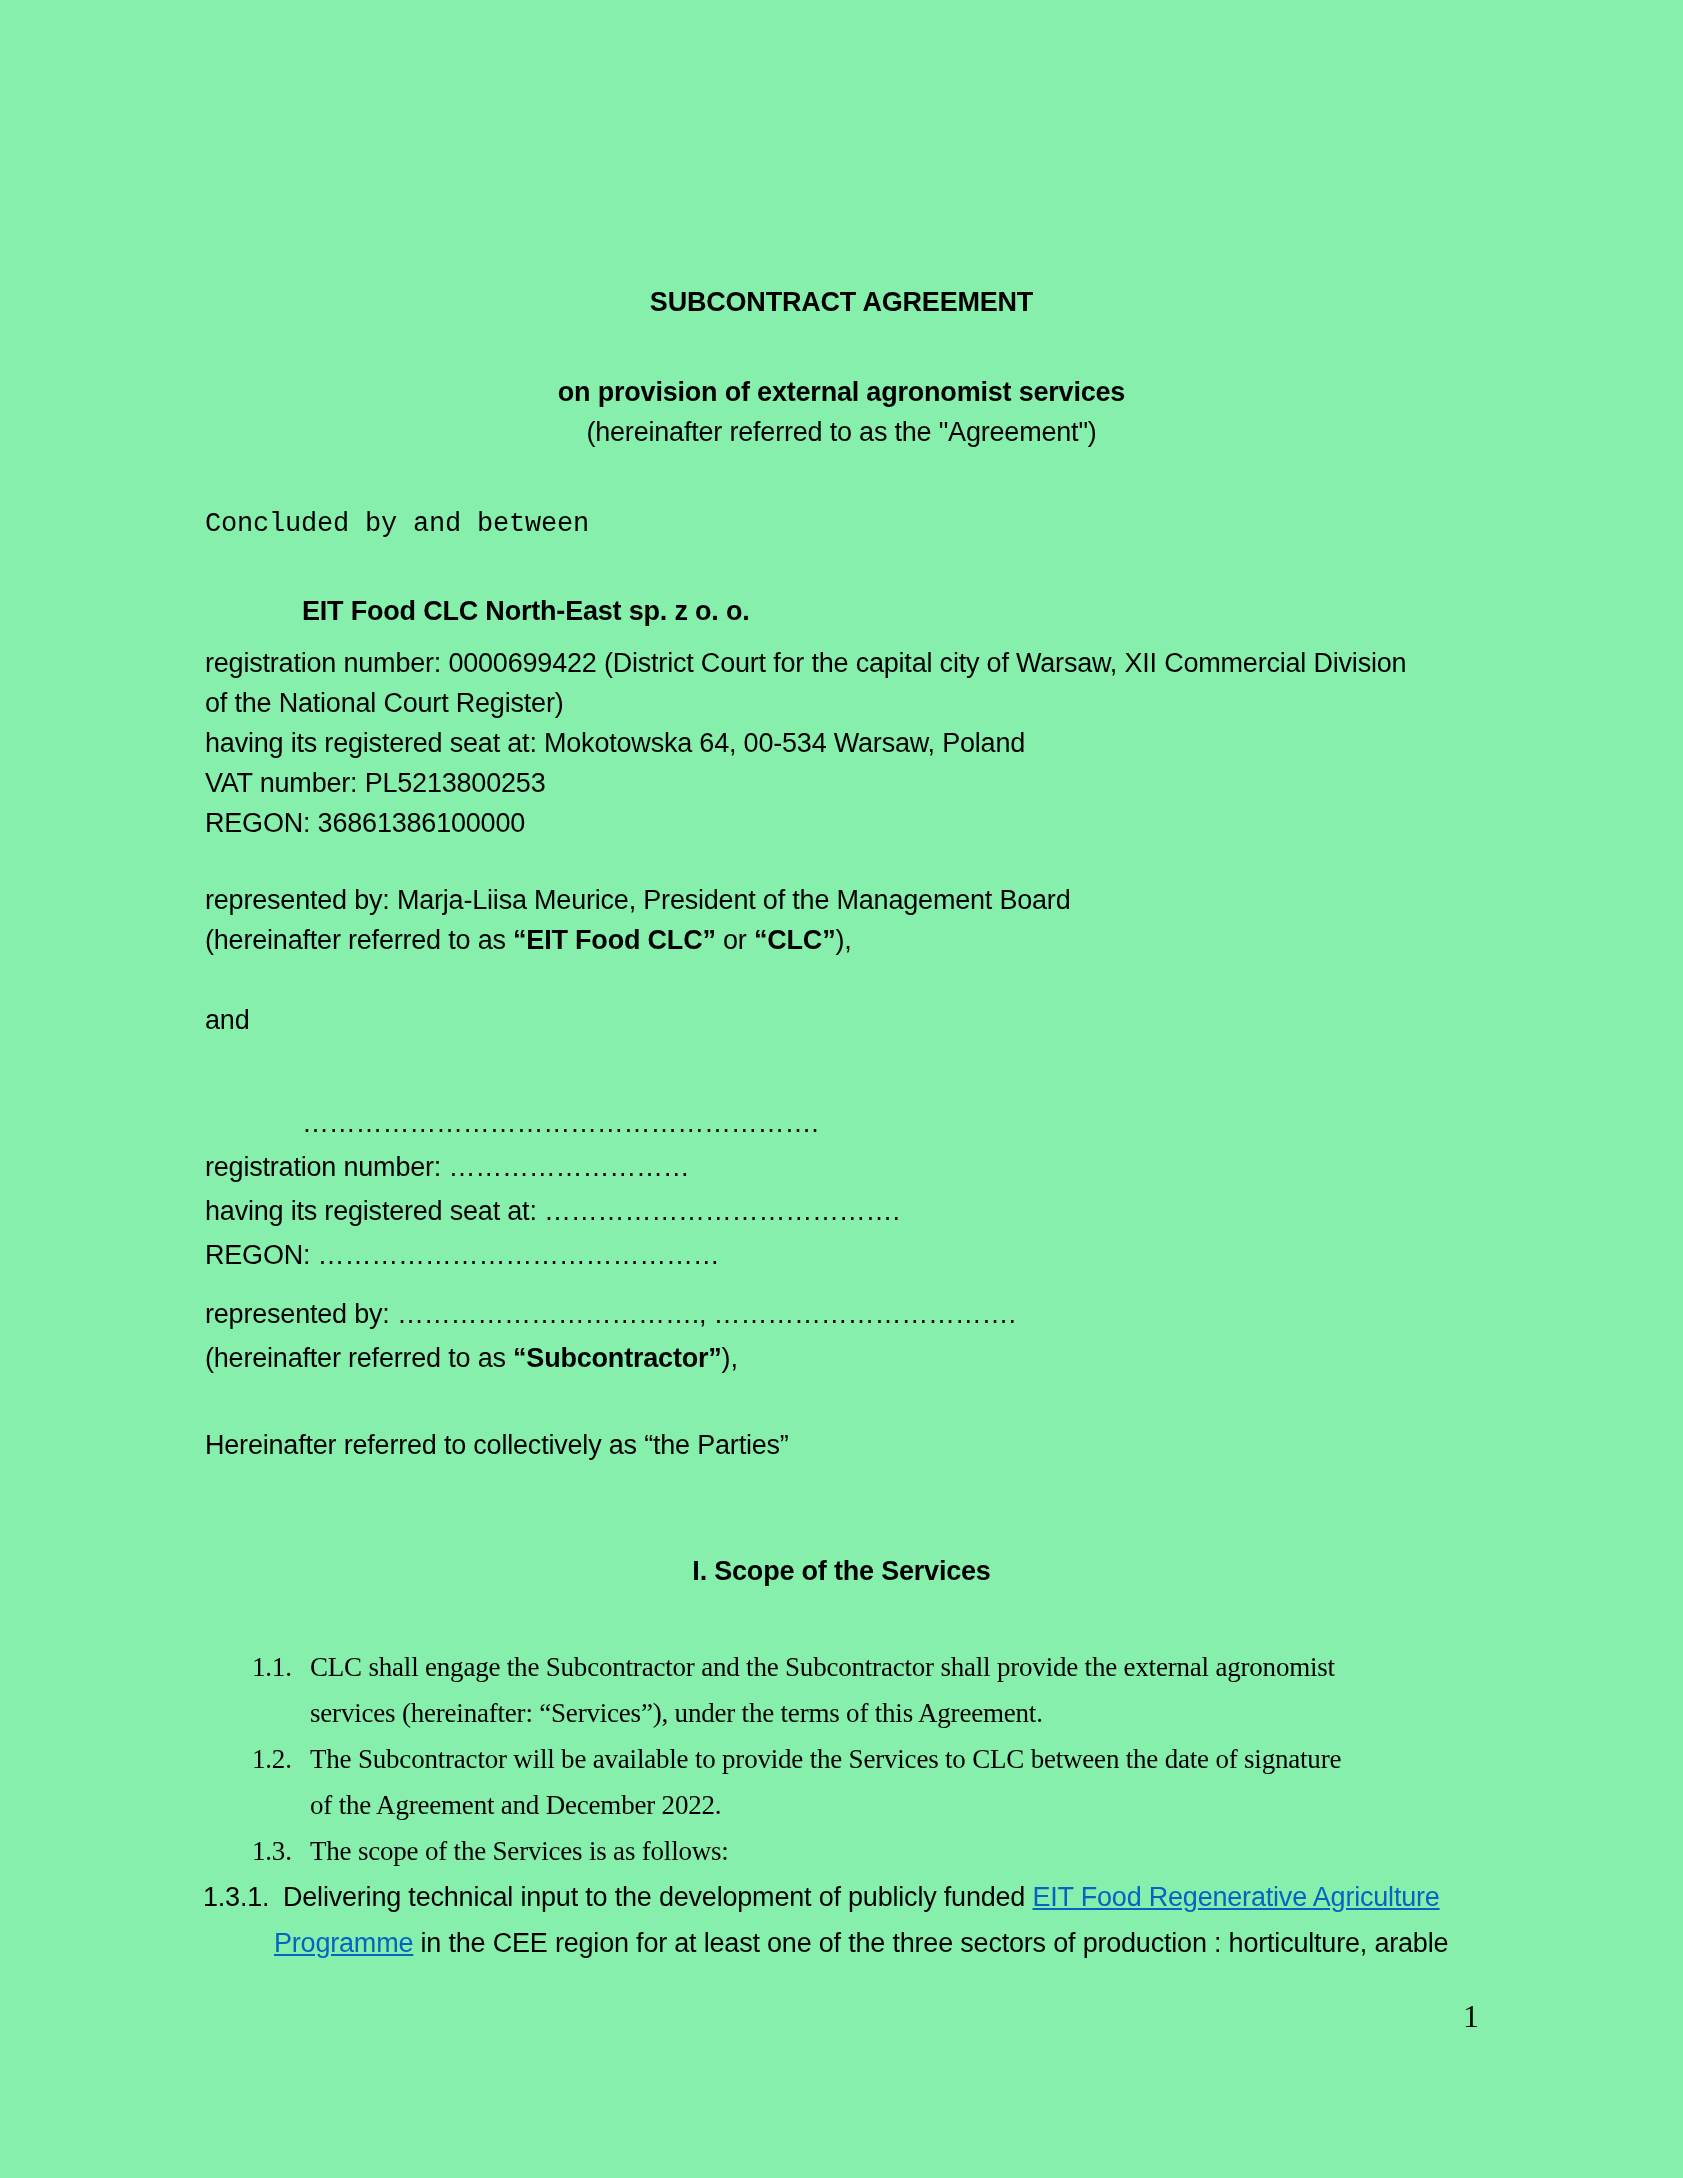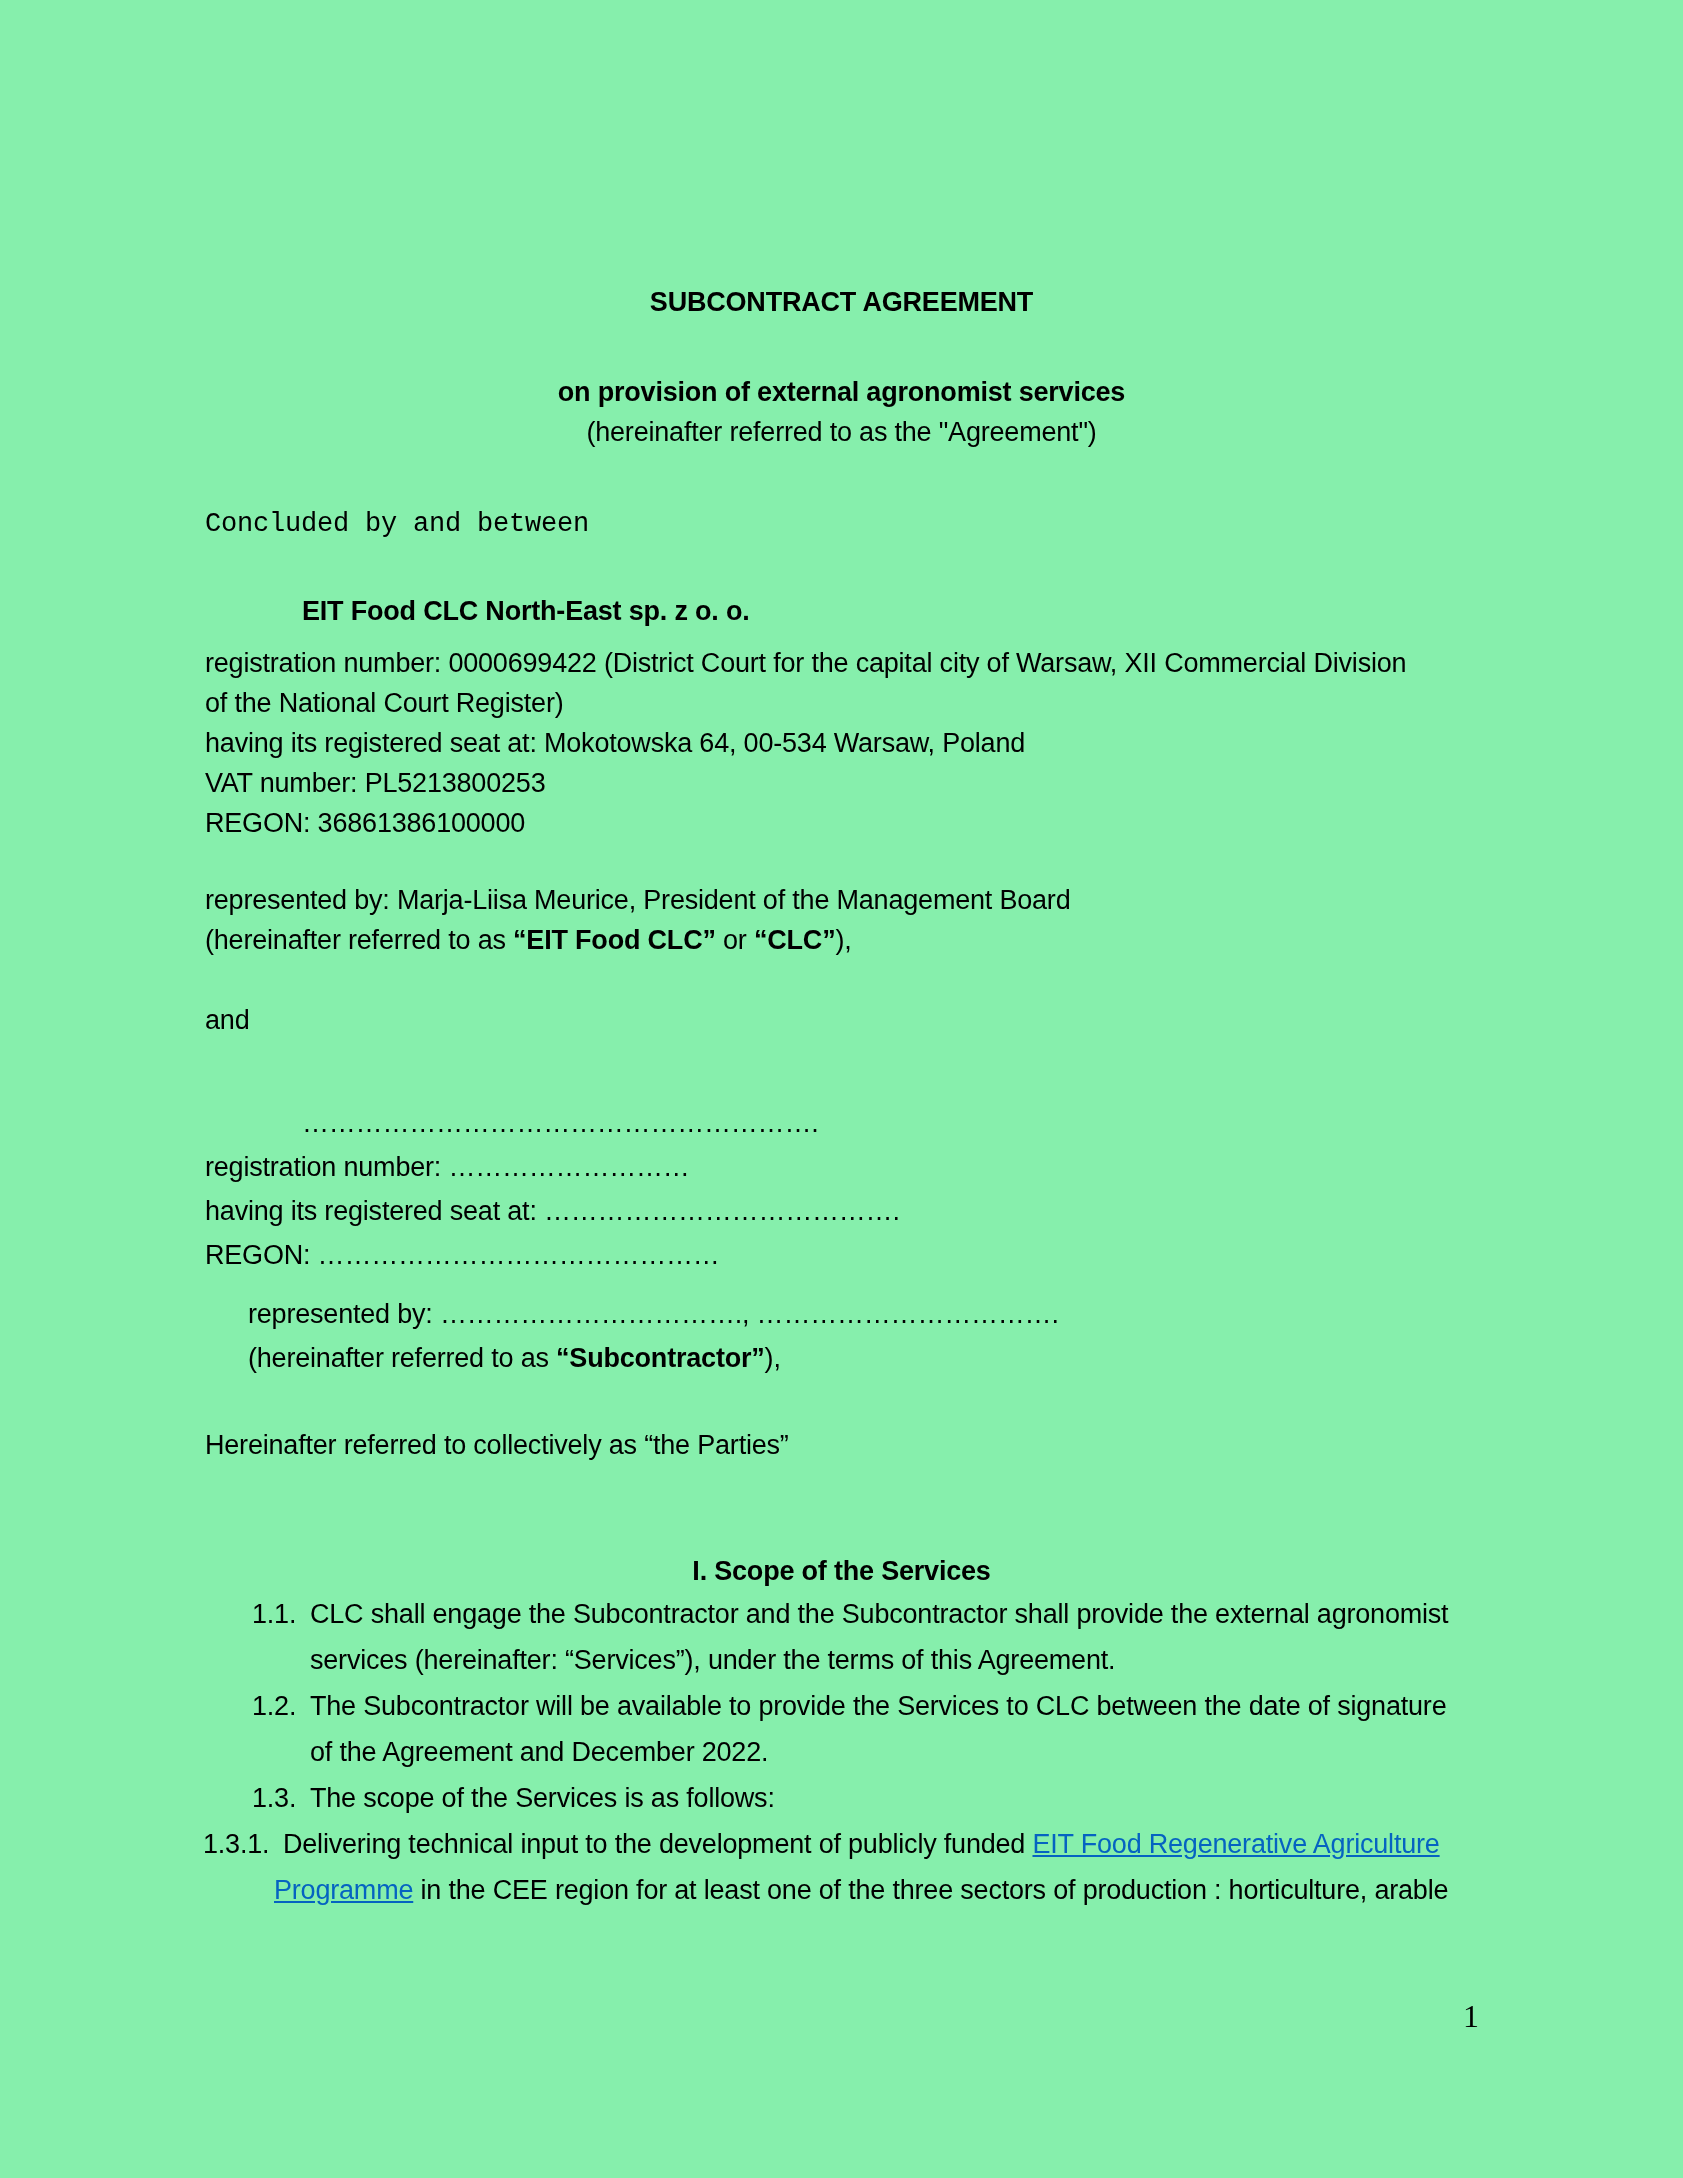--- a/index.html
+++ b/index.html
@@ -29,25 +29,25 @@
   .sub1{margin-top:50px;}
   .sub2{margin-top:0;}
   .intro{margin-top:52px;font-family:Liberation Mono, monospace;}
   .party1-name{margin-top:47px;}
   .reg-block{margin-top:12px;}
   .rep1{margin-top:37px;}
   .and-line{margin-top:40px;}
   .p2-block{margin-top:61px;}
   .p2-block .line{line-height:44px;}
   .rep2{margin-top:15px;}
-  .rep2 .line{line-height:44px;margin-left:43px;}
+  .rep2 .line{line-height:44px;}
   .hereinafter{margin-top:45px;}
   .heading{margin-top:86px;}
 
-  .list{}
+  .list{margin-top:53px;font-family:Liberation Serif, serif;}
   .li{position:relative;padding-left:105px;line-height:46px;white-space:nowrap;}
   .li .num{position:absolute;left:47px;top:0;}
   .li-cont{padding-left:105px;line-height:46px;white-space:nowrap;}
 
   .subitem{margin-top:0;}
   .li2{position:relative;padding-left:78px;line-height:46px;white-space:nowrap;}
   .li2 .num2{position:absolute;left:-2px;top:0;}
   .li2-cont{padding-left:69px;line-height:46px;white-space:nowrap;}
 
   .link{color:#0563C1;text-decoration:underline;cursor:pointer;}

